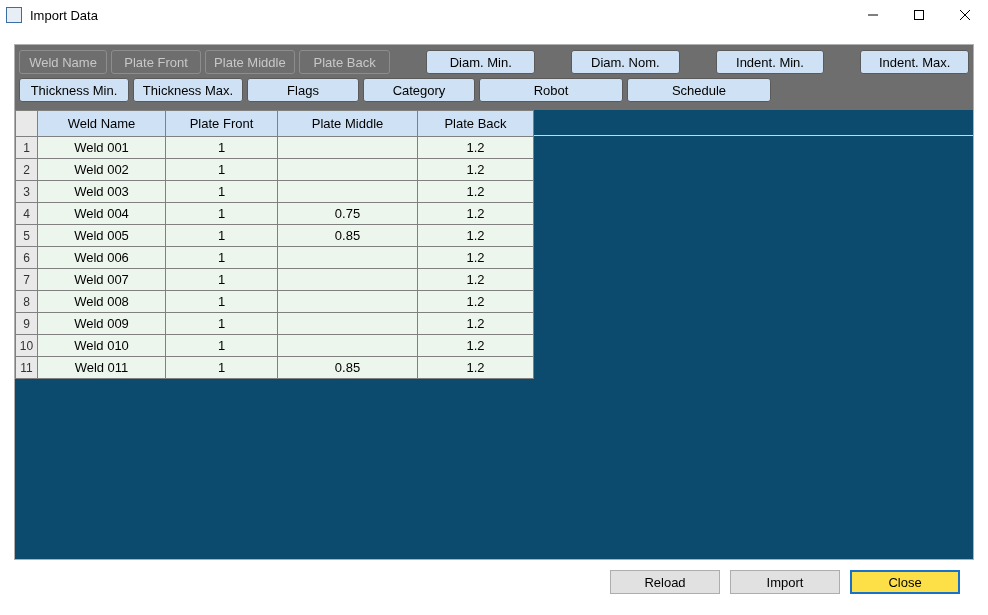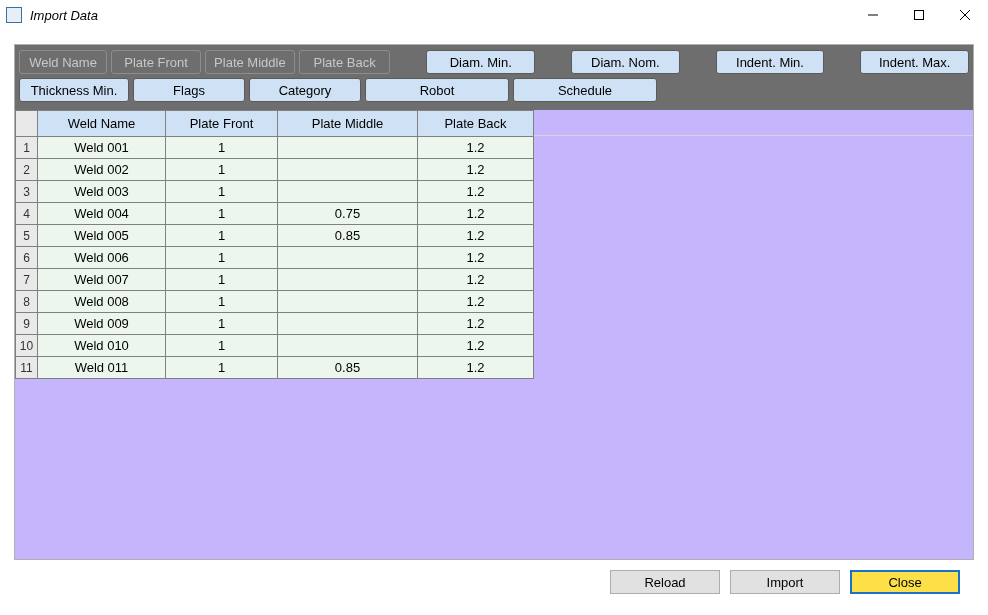--- a/index.html
+++ b/index.html
@@ -13,21 +13,20 @@
     width: 988px;
     height: 615px;
     overflow: hidden;
   }
   .titlebar {
     height: 30px;
     display: flex;
     align-items: center;
     padding: 0 0 0 6px;
     background: #ffffff;
-    font-style: italic;
   }
   .titlebar .app-icon {
     width: 16px; height: 16px;
     border: 1.5px solid #3b6ea5;
     background: linear-gradient(#e8eef5,#e8eef5);
     margin-right: 8px;
   }
   .titlebar .title { flex: 0 0 auto; }
   .titlebar .spacer { flex: 1 1 auto; }
   .win-btn {
@@ -35,21 +34,21 @@
     display: flex; align-items: center; justify-content: center;
     font-size: 15px;
     color: #000;
   }
   .win-btn svg { display:block; }
   .content {
     padding: 14px 14px 0 14px;
   }
   .panel {
     border: 1px solid #b0b0b0;
-    background: #c4b5fd;
+    background: #0c4a6e;
     height: 516px;
     position: relative;
   }
   
   .toolbar {
     background: #6e6e6e;
     padding: 5px 0px 4px 0px;
   }
   .toolbar-row {
     display: flex;
@@ -199,20 +198,23 @@
         <div class="tbtn w-e">
             <span>Indent. Min.</span>
           </div>
         <div class="tbtn w-e">
             <span>Indent. Max.</span>
           </div>
       </div>
       <div class="toolbar-row" style="padding-bottom:4px">
         <div class="tbtn w-f">
             <span>Thickness Min.</span>
+          </div>
+        <div class="tbtn w-f">
+            <span>Thickness Max.</span>
           </div>
         <div class="tbtn w-i">
             <span>Flags</span>
           </div>
         <div class="tbtn w-i">
             <span>Category</span>
           </div>
         <div class="tbtn w-j">
             <span>Robot</span>
           </div>

